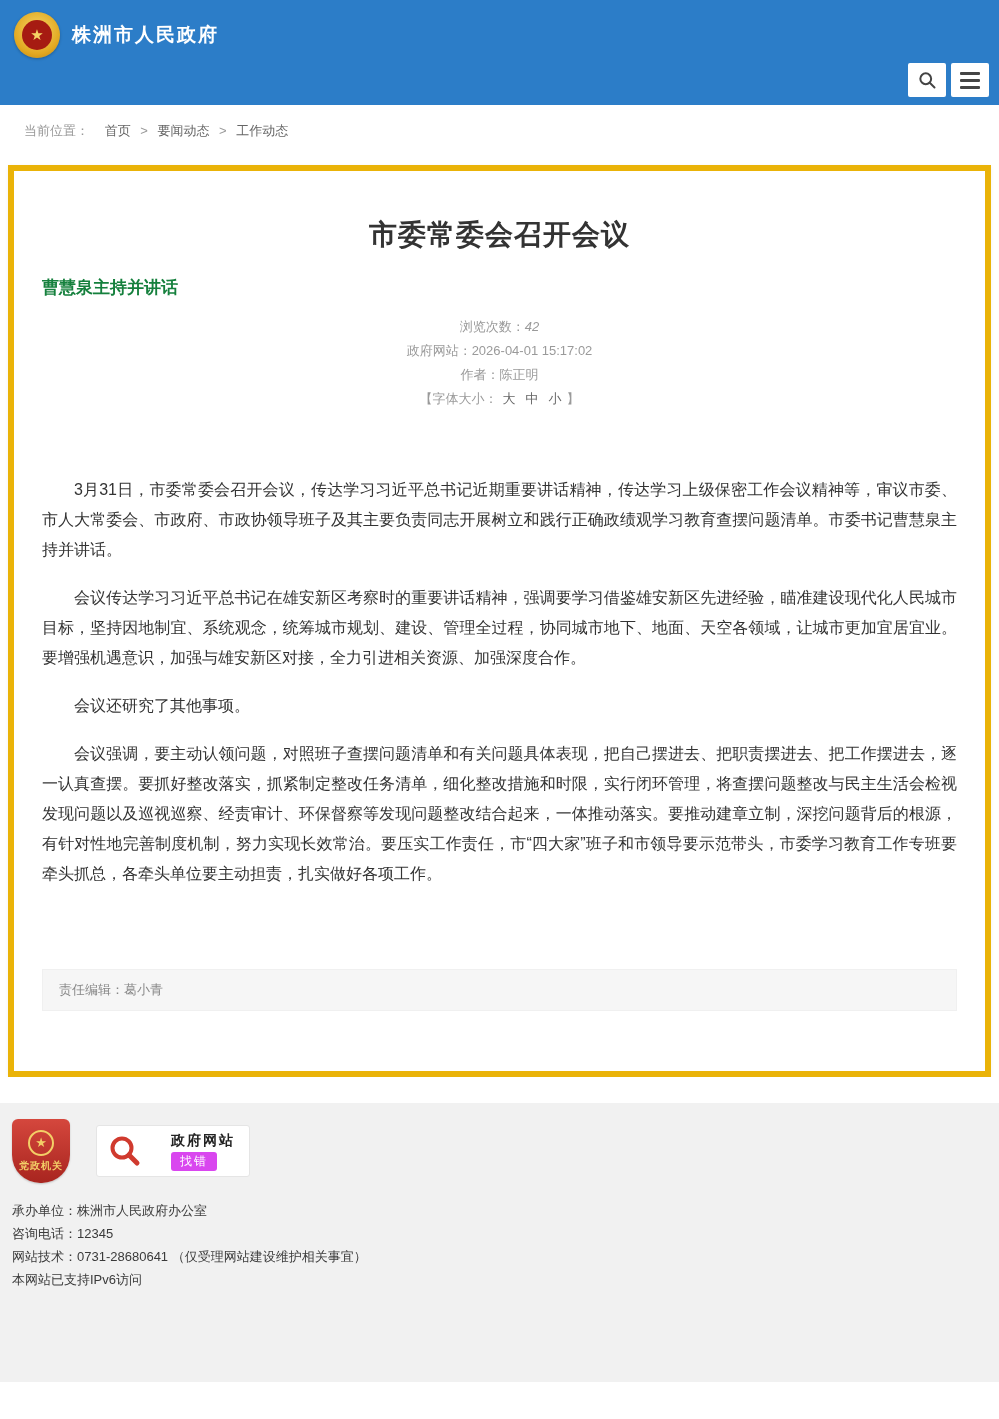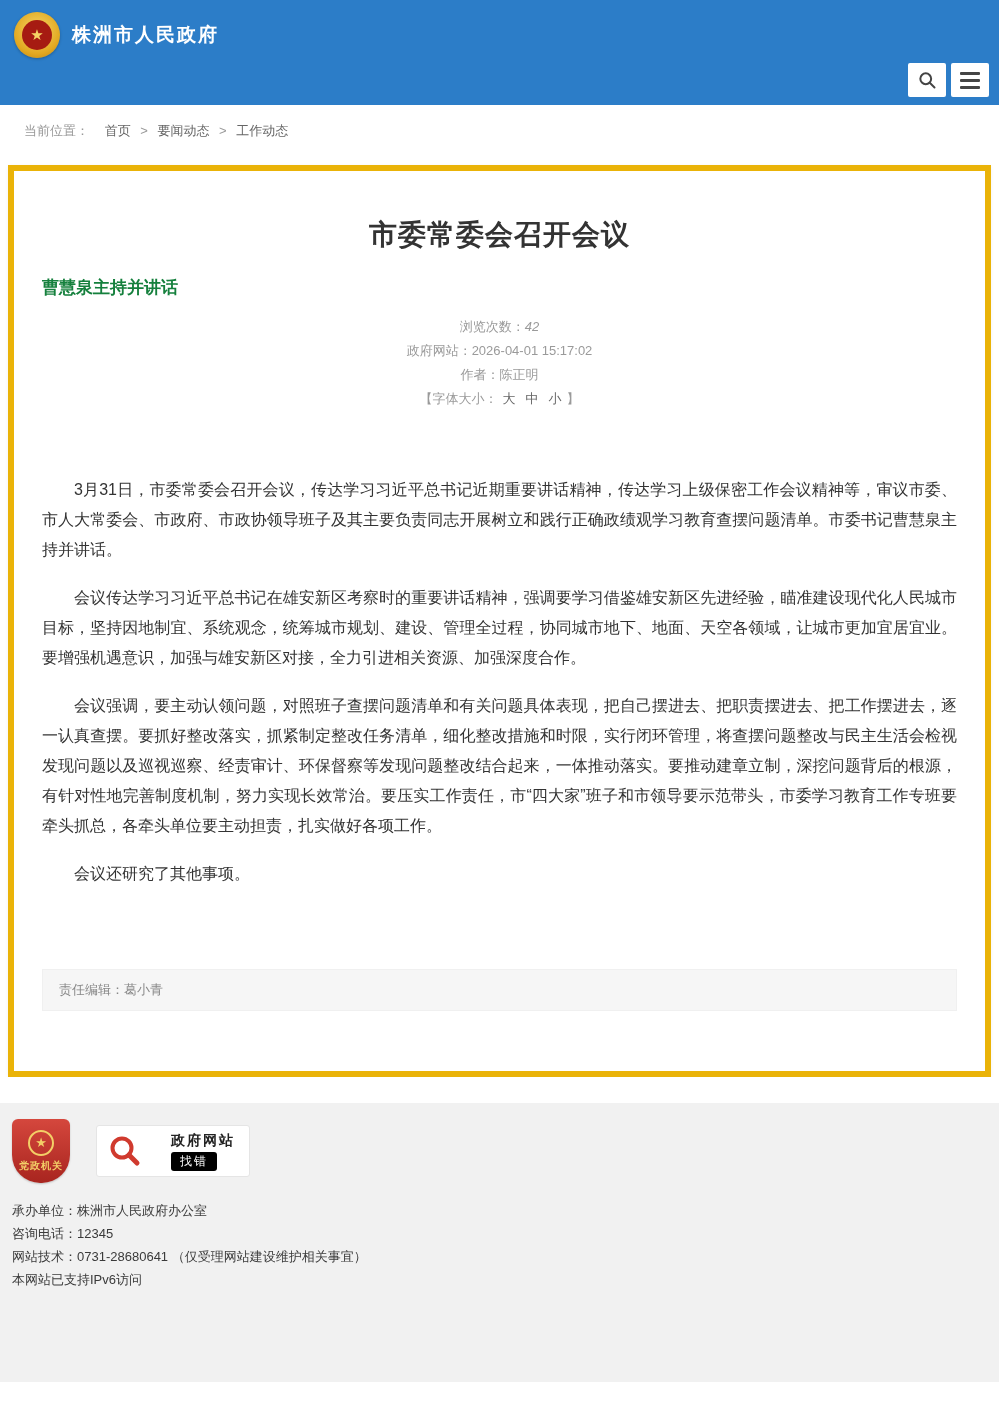--- a/index.html
+++ b/index.html
@@ -71,21 +71,21 @@
     width:26px; height:26px; border-radius:50%; border:2px solid #f3cf67;
     color:#f3cf67; display:flex; align-items:center; justify-content:center; font-size:13px;
   }
   .party-badge .label { color:#f3cf67; font-size:10px; font-weight:bold; letter-spacing:1px; }
   .jiucuo-badge {
     background:#fff; border:1px solid #e5e5e5; border-radius:3px; cursor:pointer;
     display:flex; align-items:center; gap:28px; padding:6px 14px 6px 10px; height:52px;
   }
   .jiucuo-text .t1 { font-size:14px; color:#222; font-weight:bold; letter-spacing:2px; }
   .jiucuo-text .t2 {
-    display:inline-block; margin-top:2px; background:#000000; color:#fff;
+    display:inline-block; margin-top:2px; background:#d946ef; color:#fff;
     font-size:12px; padding:1px 9px; border-radius:3px; letter-spacing:2px;
   }
   .footer-lines p { font-size:13px; color:#3a3a3a; line-height:23px; }
   .footer-lines a { color:#3a3a3a; text-decoration:none; cursor:pointer; }
   .psb-icon {
     width:15px; height:15px; border-radius:50%; display:inline-block; vertical-align:-3px;
     margin-right:5px; border:1px solid #caa23a;
     background:radial-gradient(circle,#e8b32a 0 42%,#c23b2e 43% 100%);
   }
   .record-gap { display:inline-block; width:18px; }
@@ -141,22 +141,22 @@
       <span>作者：</span><span>陈正明</span>
     </div>
     <div class="fontsize-ctl">
       <span>【字体大小：</span><span class="opt">大</span><span class="opt">中</span><span class="opt">小</span><span>】</span>
     </div>
   </div>
 
   <div class="article-body">
     <p>3月31日，市委常委会召开会议，传达学习习近平总书记近期重要讲话精神，传达学习上级保密工作会议精神等，审议市委、市人大常委会、市政府、市政协领导班子及其主要负责同志开展树立和践行正确政绩观学习教育查摆问题清单。市委书记曹慧泉主持并讲话。</p>
     <p>会议传达学习习近平总书记在雄安新区考察时的重要讲话精神，强调要学习借鉴雄安新区先进经验，瞄准建设现代化人民城市目标，坚持因地制宜、系统观念，统筹城市规划、建设、管理全过程，协同城市地下、地面、天空各领域，让城市更加宜居宜业。要增强机遇意识，加强与雄安新区对接，全力引进相关资源、加强深度合作。</p>
+    <p>会议还研究了其他事项。</p>
     <p>会议强调，要主动认领问题，对照班子查摆问题清单和有关问题具体表现，把自己摆进去、把职责摆进去、把工作摆进去，逐一认真查摆。要抓好整改落实，抓紧制定整改任务清单，细化整改措施和时限，实行闭环管理，将查摆问题整改与民主生活会检视发现问题以及巡视巡察、经责审计、环保督察等发现问题整改结合起来，一体推动落实。要推动建章立制，深挖问题背后的根源，有针对性地完善制度机制，努力实现长效常治。要压实工作责任，市“四大家”班子和市领导要示范带头，市委学习教育工作专班要牵头抓总，各牵头单位要主动担责，扎实做好各项工作。</p>
-    <p>会议还研究了其他事项。</p>
   </div>
 
   <div class="editor-box">
     <span>责任编辑：</span><span>葛小青</span>
   </div>
 </main>
 
 <div class="footer-gap"></div>
 
 <footer class="site-footer">

